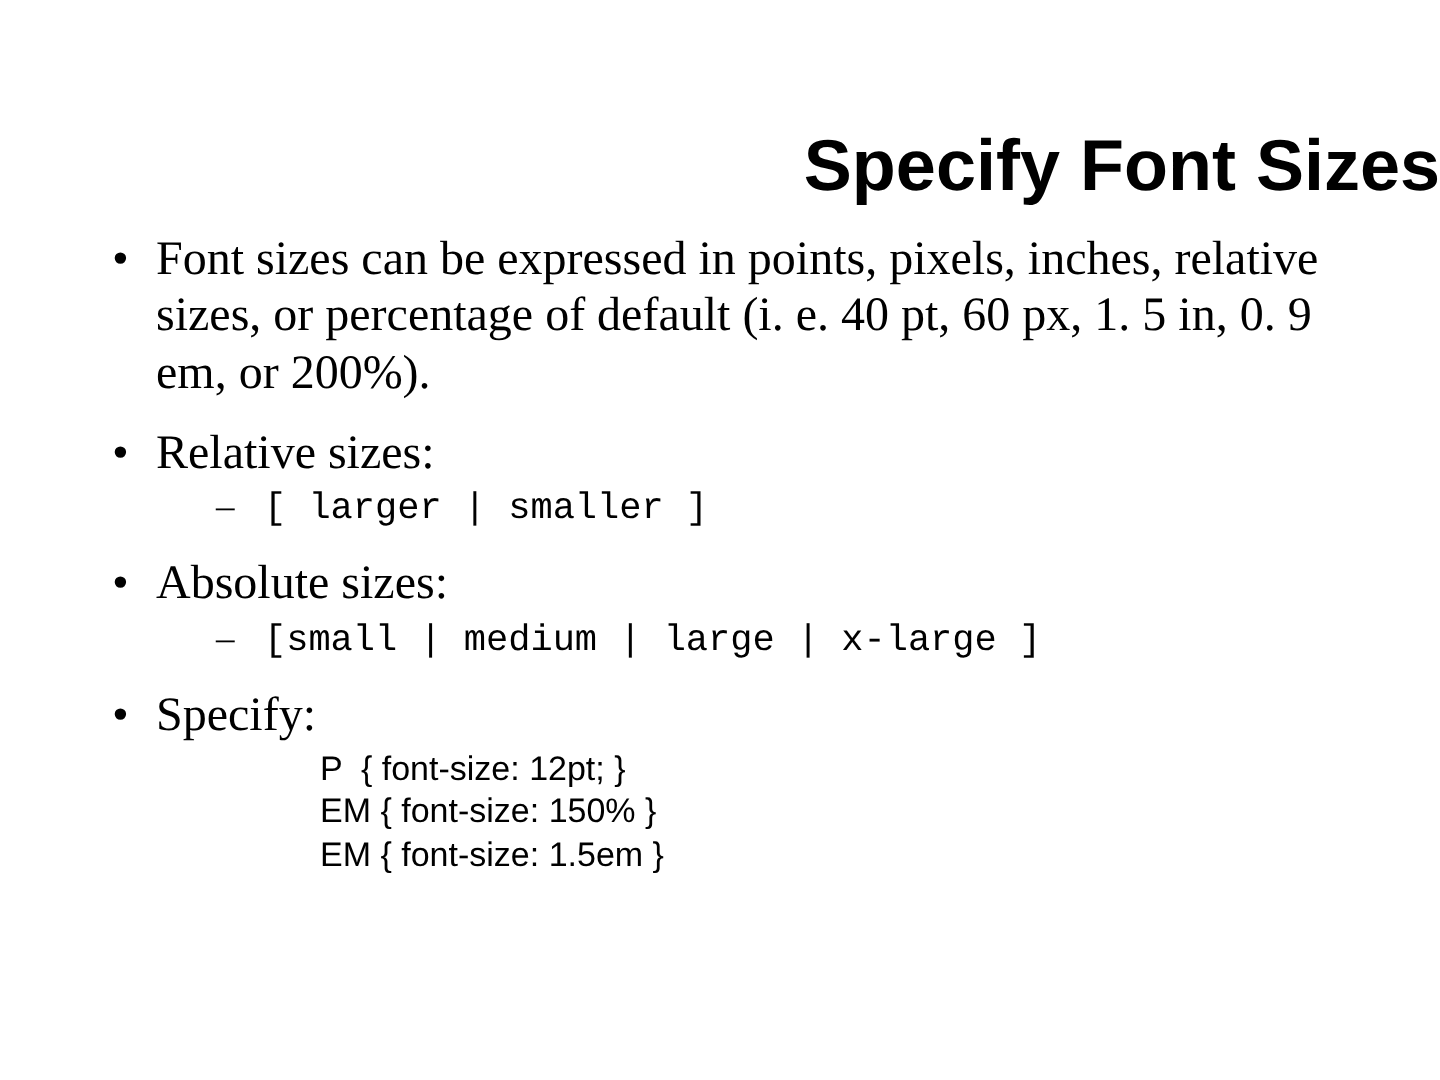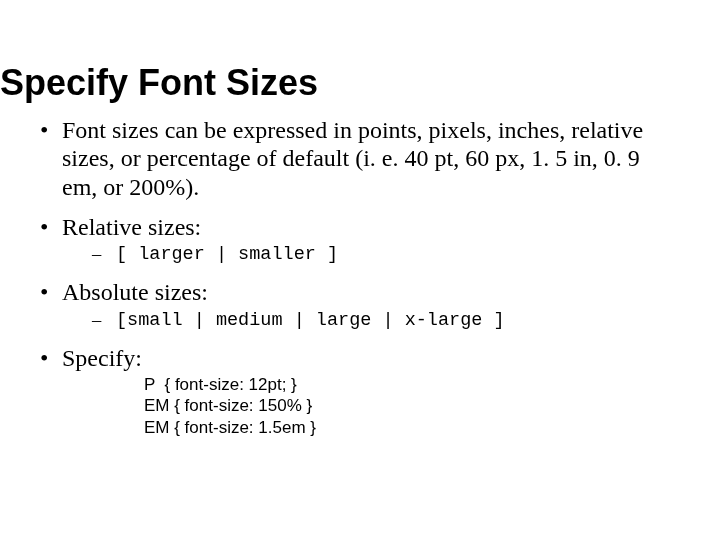--- a/index.html
+++ b/index.html
@@ -11,29 +11,29 @@
     font-family: "Times New Roman", Times, serif;
     color: #000;
   }
   .slide {
     position: relative;
     width: 720px;
     height: 540px;
     box-sizing: border-box;
   }
   .title {
-    text-align: left;
+    text-align: right;
     font-family: Arial, Helvetica, sans-serif;
     font-size: 36px;
     font-weight: bold;
     margin-top: 62px;
     margin-bottom: 0;
   }
   .body {
-    padding: 0 50px 0 34px;
+    padding: 0 50px 0 50px;
   }
   ul.level1 {
     list-style: none;
     margin: 0;
     padding: 0;
   }
   ul.level1 > li {
     position: relative;
     padding-left: 28px;
     font-size: 24px;

